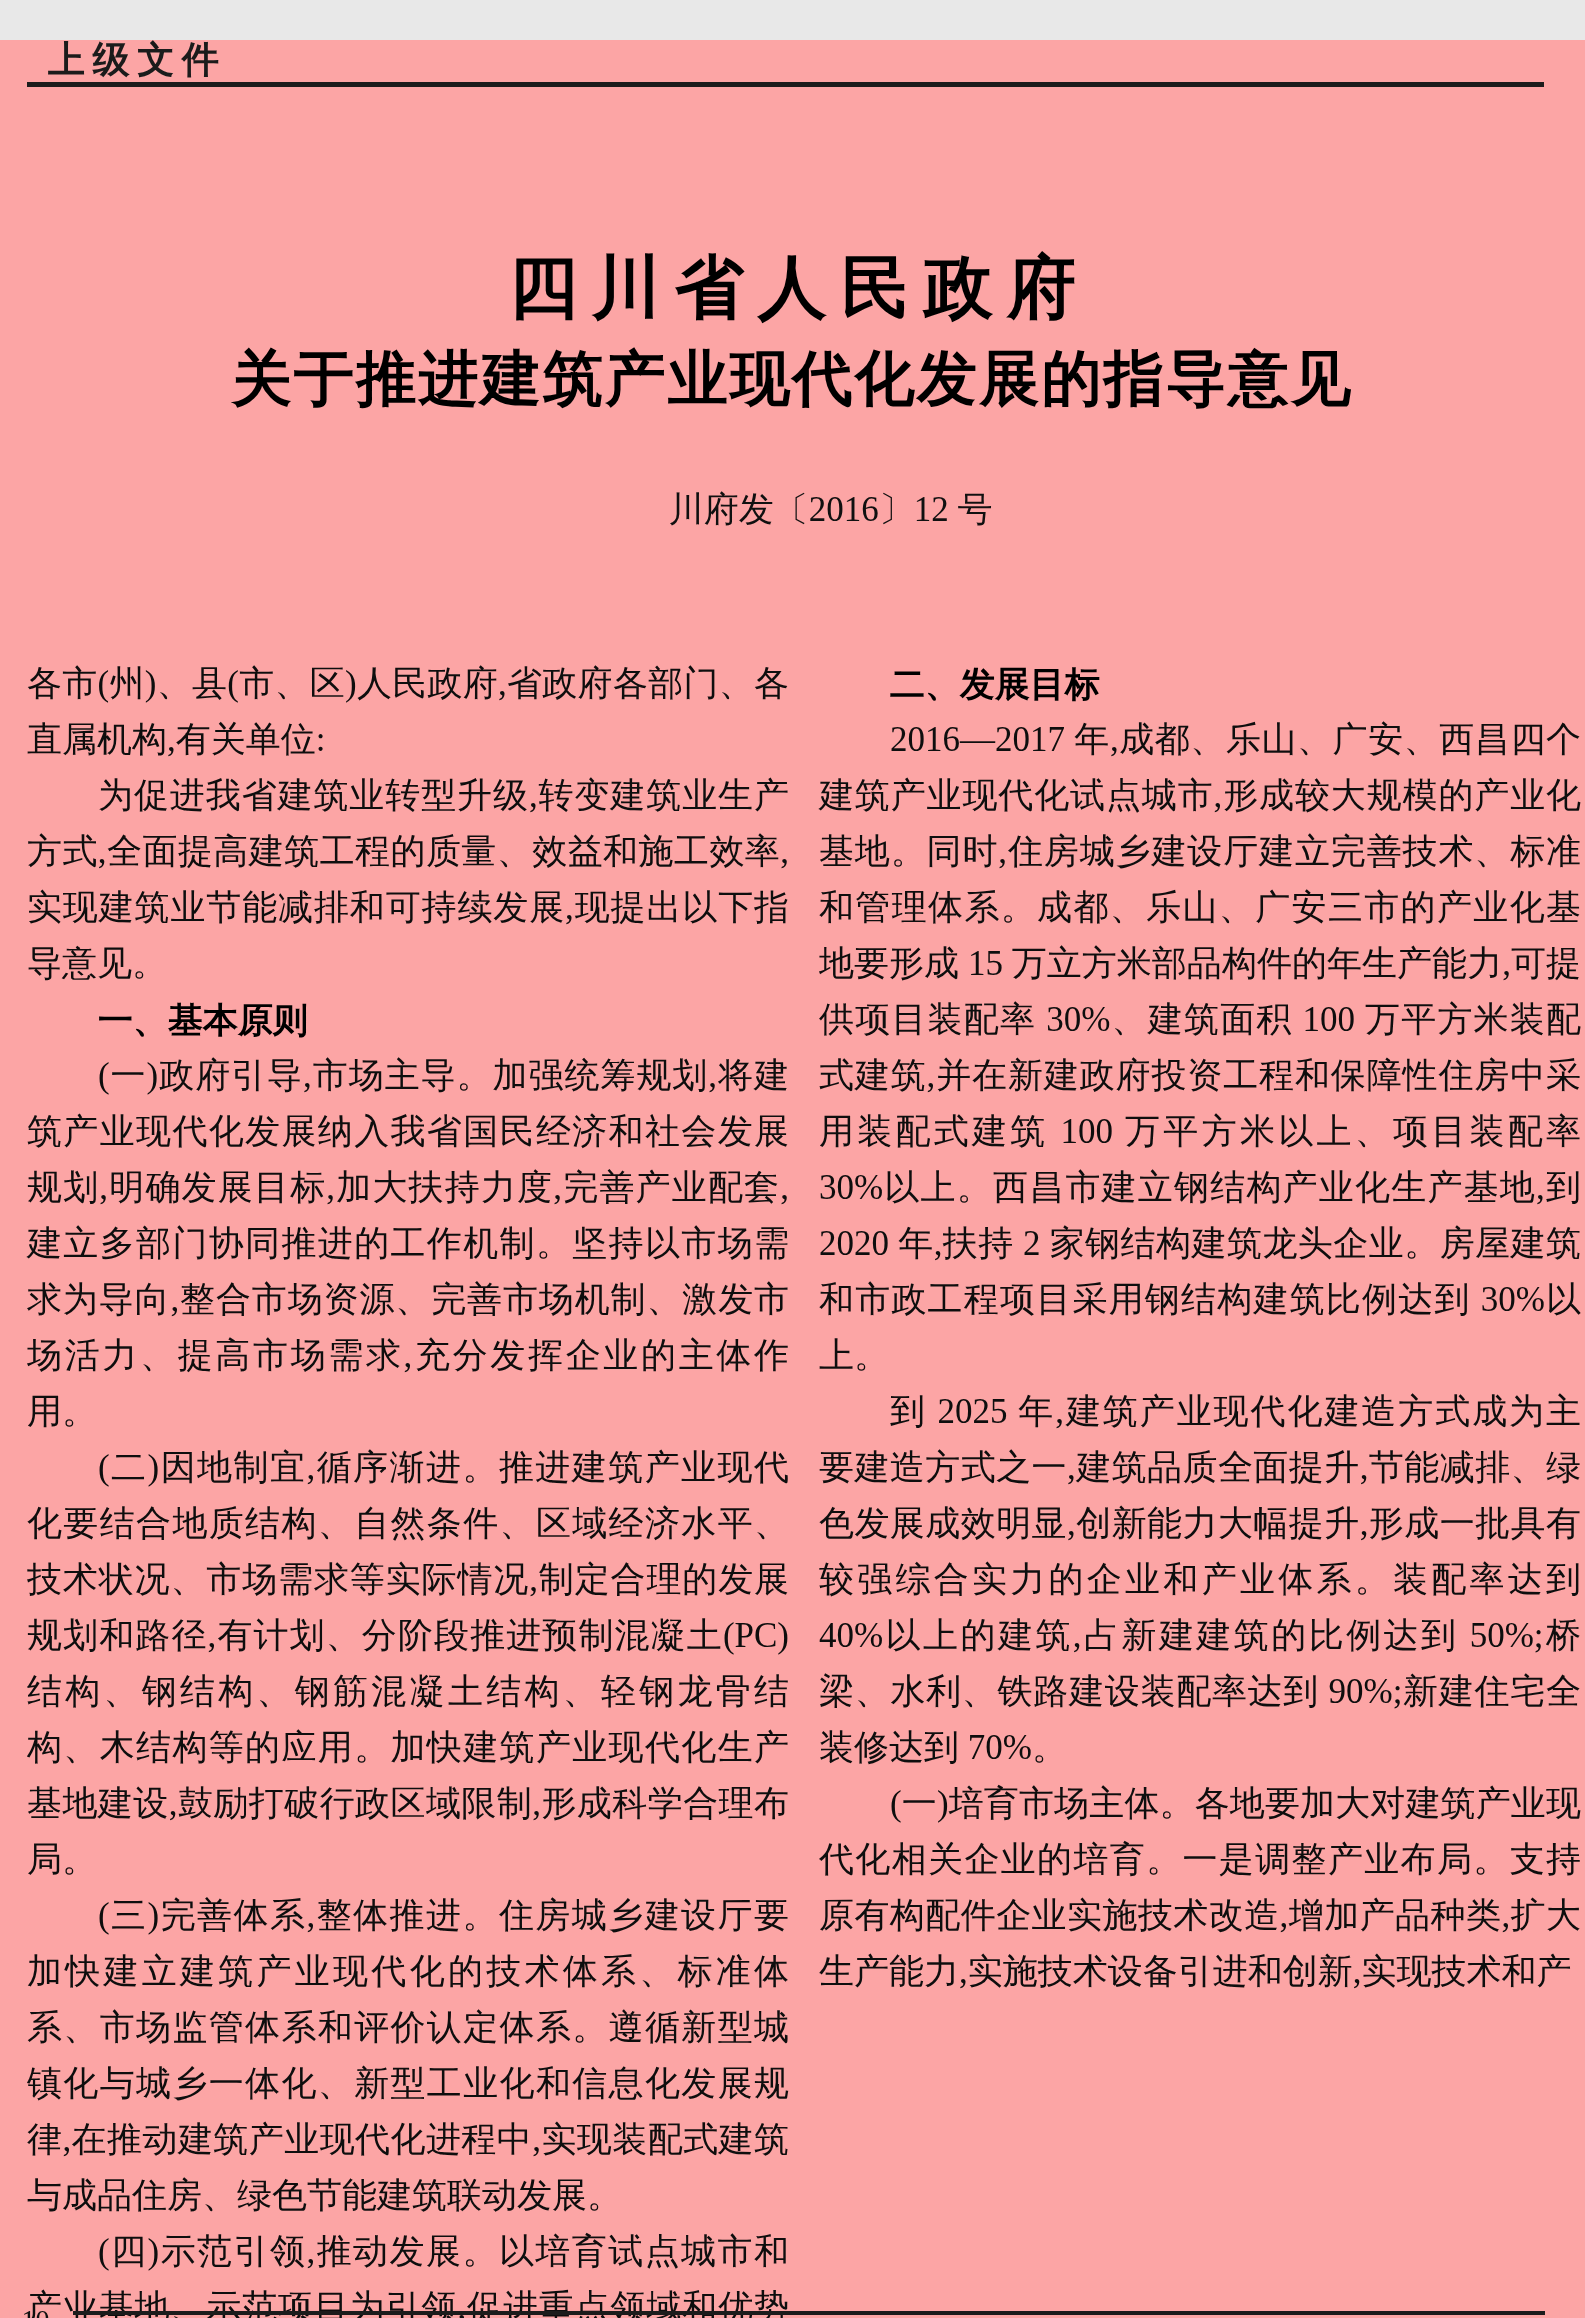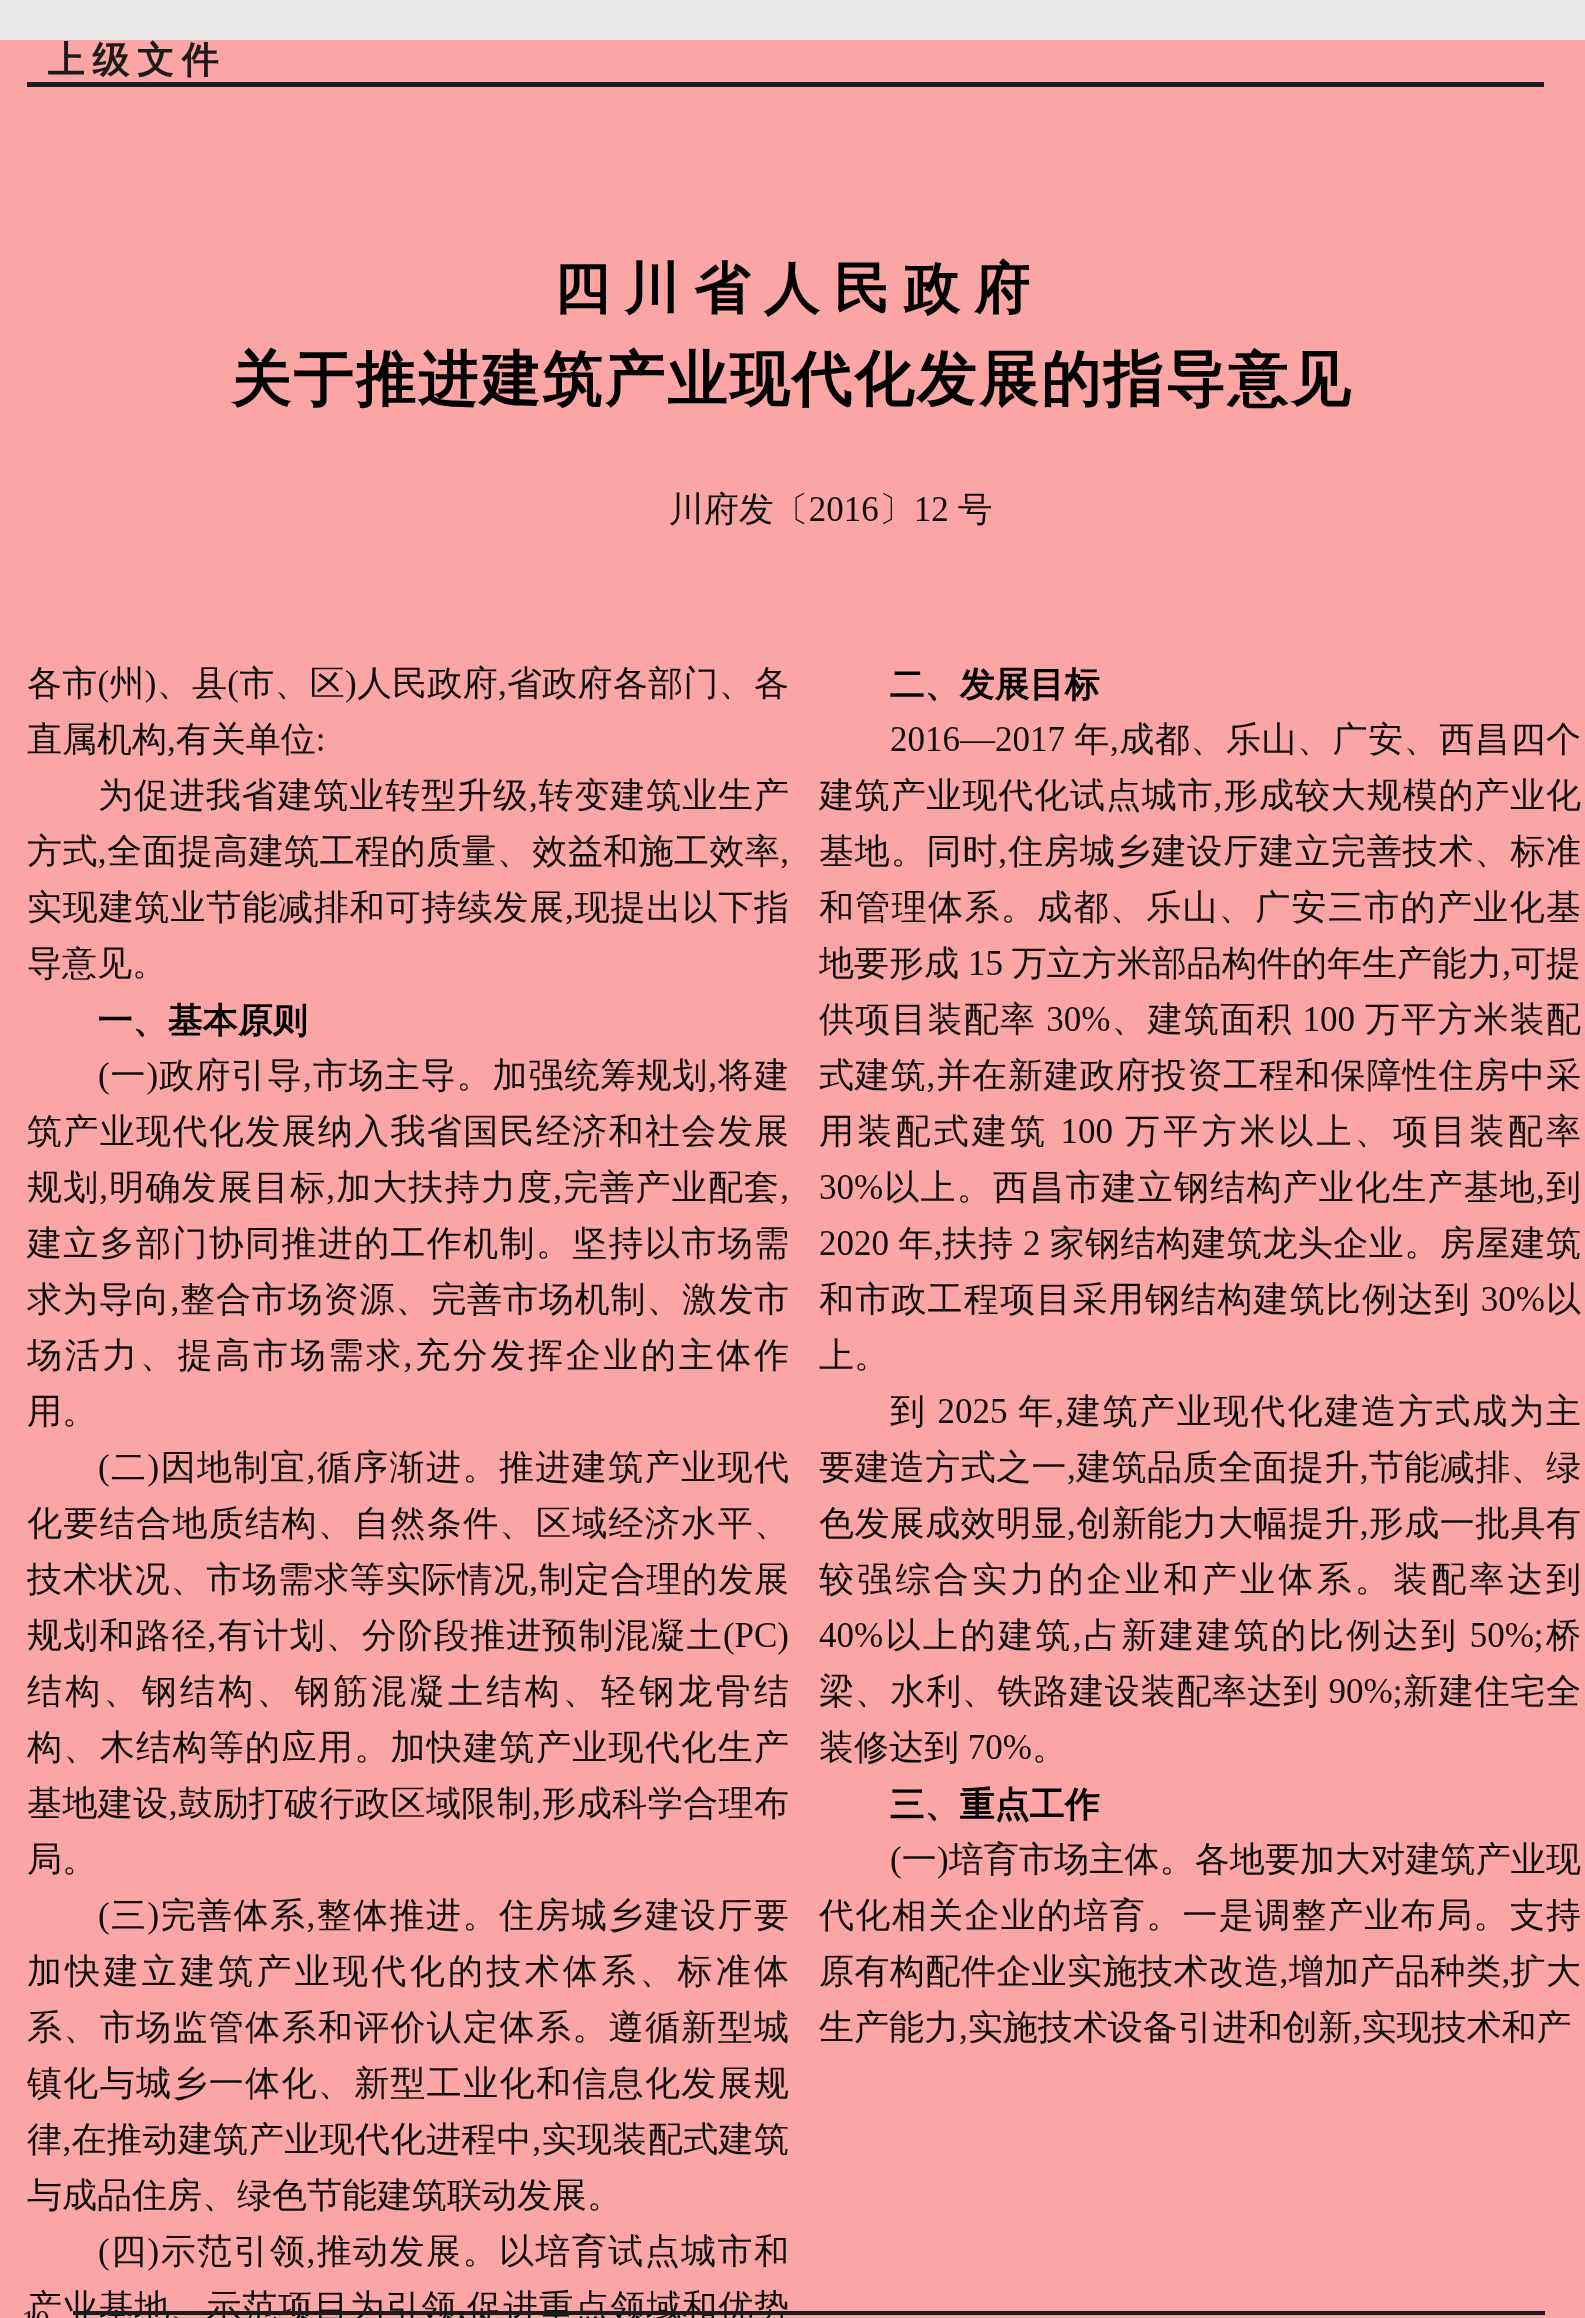--- a/index.html
+++ b/index.html
@@ -22,21 +22,21 @@
     color:#1b1b1b;
   }
   .header-rule{
     position:absolute;top:42px;left:27px;
     width:1517px;height:4.6px;background:#1c1c1c;
   }
   
   .title-line1{
     position:absolute;top:216px;left:0;width:100%;
     text-align:center;
-    font-weight:bold;font-size:56px;line-height:65px;
+    font-weight:bold;font-size:69px;line-height:65px;
     letter-spacing:14px;text-indent:14px;
     color:#000;
   }
   .title-line2{
     position:absolute;top:305px;left:0;width:100%;
     text-align:center;
     font-weight:bold;font-size:60px;line-height:68px;
     letter-spacing:2.3px;
     color:#000;
   }
@@ -103,21 +103,20 @@
       <p class="para indent"><span class="kai">(一)政府引导,市场主导。</span><span>加强统筹规划,将建筑产业现代化发展纳入我省国民经济和社会发展规划,明确发展目标,加大扶持力度,完善产业配套,建立多部门协同推进的工作机制。坚持以市场需求为导向,整合市场资源、完善市场机制、激发市场活力、提高市场需求,充分发挥企业的主体作用。</span></p>
       <p class="para indent"><span class="kai">(二)因地制宜,循序渐进。</span><span>推进建筑产业现代化要结合地质结构、自然条件、区域经济水平、技术状况、市场需求等实际情况,制定合理的发展规划和路径,有计划、分阶段推进预制混凝土(PC)结构、钢结构、钢筋混凝土结构、轻钢龙骨结构、木结构等的应用。加快建筑产业现代化生产基地建设,鼓励打破行政区域限制,形成科学合理布局。</span></p>
       <p class="para indent"><span class="kai">(三)完善体系,整体推进。</span><span>住房城乡建设厅要加快建立建筑产业现代化的技术体系、标准体系、市场监管体系和评价认定体系。遵循新型城镇化与城乡一体化、新型工业化和信息化发展规律,在推动建筑产业现代化进程中,实现装配式建筑与成品住房、绿色节能建筑联动发展。</span></p>
       <p class="para indent"><span class="kai">(四)示范引领,推动发展。</span><span>以培育试点城市和产业基地、示范项目为引领,促进重点领域和优势区域率先发展。</span></p>
     </div>
 
   <div class="col col-right">
       <p class="para indent sec-head"><span>二、发展目标</span></p>
       <p class="para indent"><span>2016—2017 年,成都、乐山、广安、西昌四个建筑产业现代化试点城市,形成较大规模的产业化基地。同时,住房城乡建设厅建立完善技术、标准和管理体系。成都、乐山、广安三市的产业化基地要形成 15 万立方米部品构件的年生产能力,可提供项目装配率 30%、建筑面积 100 万平方米装配式建筑,并在新建政府投资工程和保障性住房中采用装配式建筑 100 万平方米以上、项目装配率 30%以上。西昌市建立钢结构产业化生产基地,到 2020 年,扶持 2 家钢结构建筑龙头企业。房屋建筑和市政工程项目采用钢结构建筑比例达到 30%以上。</span></p>
       <p class="para indent"><span>到 2025 年,建筑产业现代化建造方式成为主要建造方式之一,建筑品质全面提升,节能减排、绿色发展成效明显,创新能力大幅提升,形成一批具有较强综合实力的企业和产业体系。装配率达到 40%以上的建筑,占新建建筑的比例达到 50%;桥梁、水利、铁路建设装配率达到 90%;新建住宅全装修达到 70%。</span></p>
-      <p class="para indent sec-head"><span>三、重点工作</span></p>
       <p class="para indent"><span class="kai">(一)培育市场主体。</span><span>各地要加大对建筑产业现代化相关企业的培育。一是调整产业布局。支持原有构配件企业实施技术改造,增加产品种类,扩大生产能力,实施技术设备引进和创新,实现技术和产</span></p>
     </div>
 
   <div class="page-number">10</div>
   <div class="footer-rule"></div>
 
 </div>
 
 
 </body></html>

